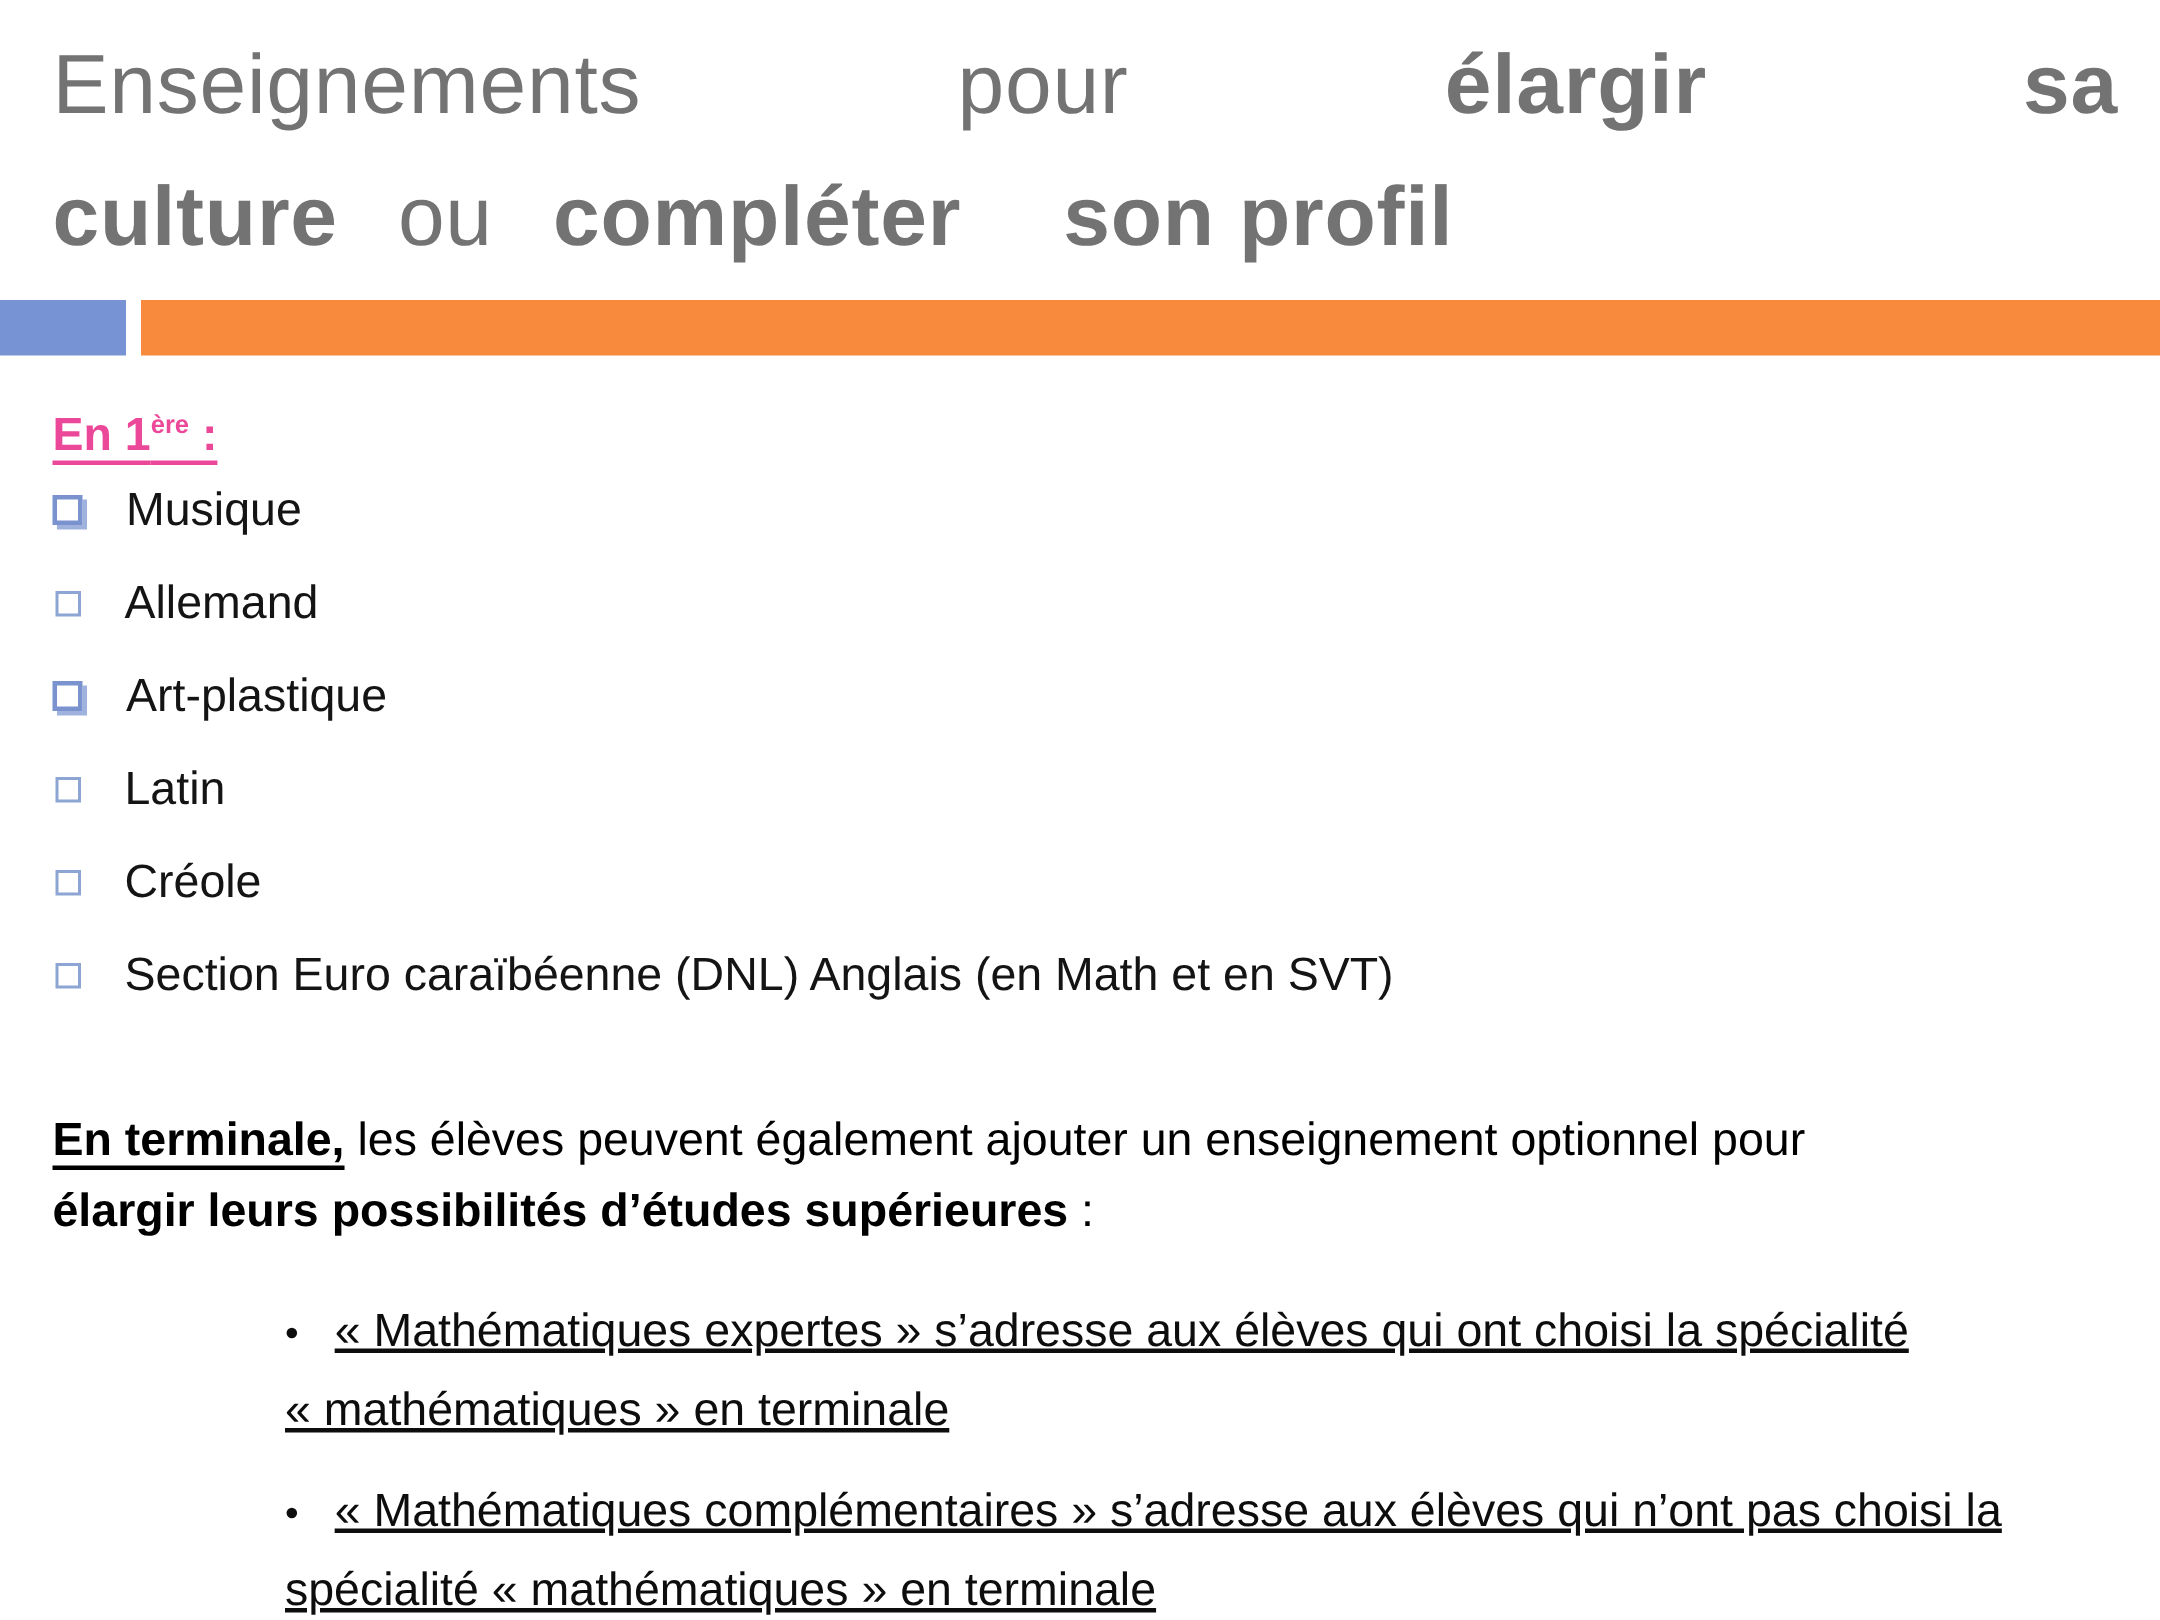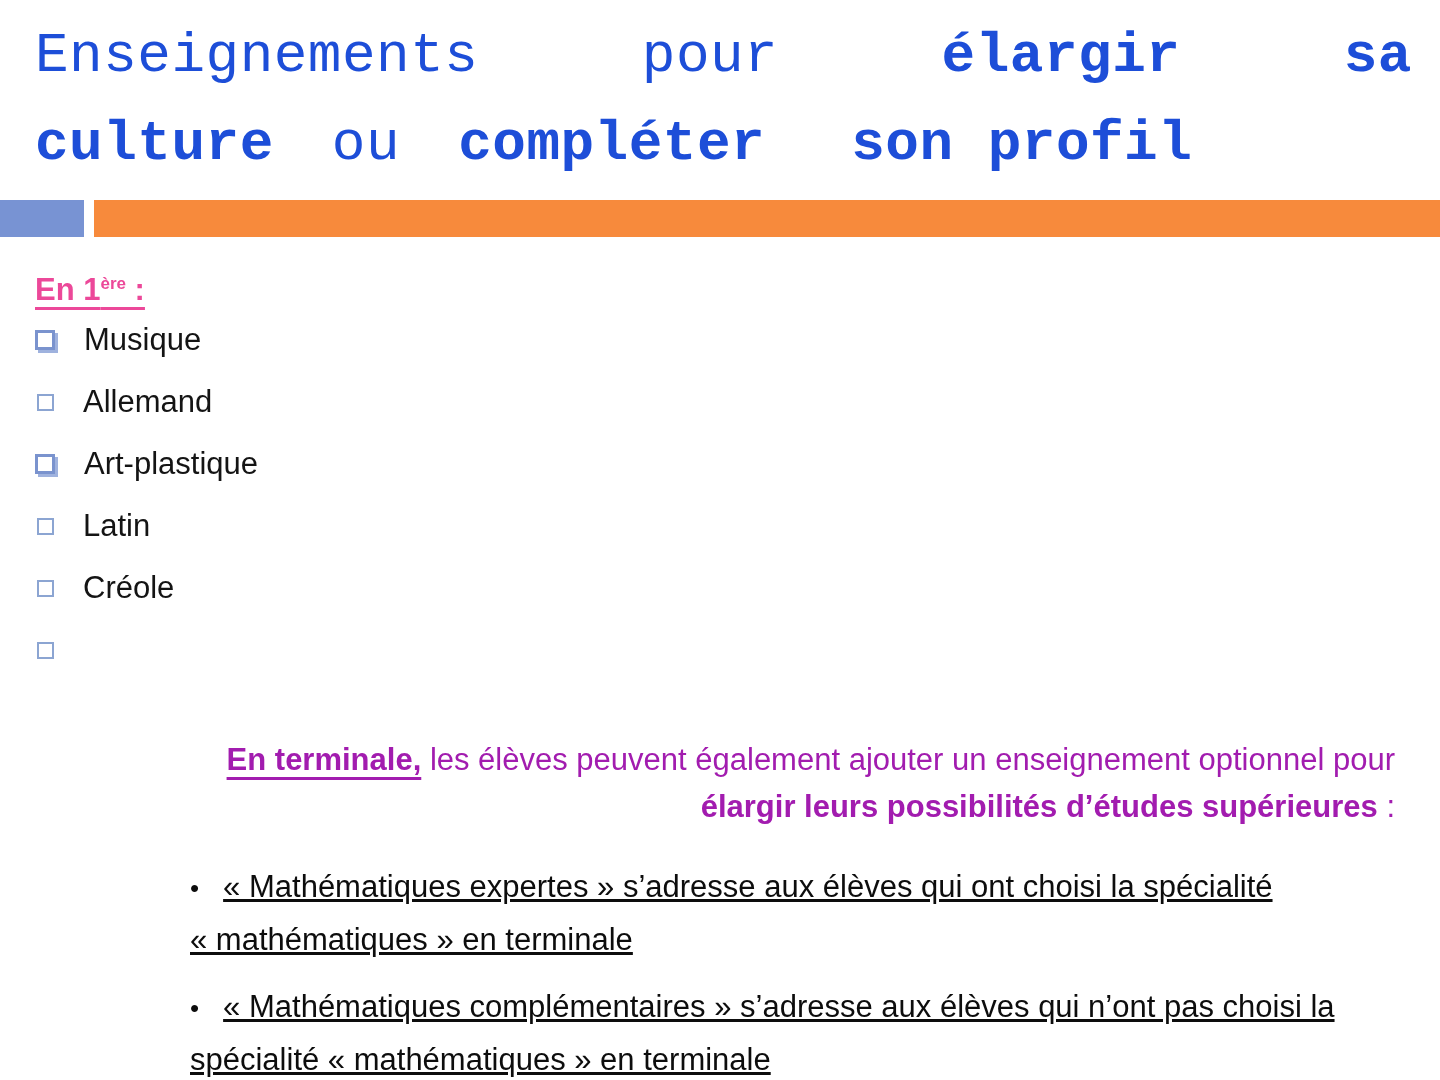--- a/index.html
+++ b/index.html
@@ -94,22 +94,21 @@
   }
 
   
   .terminale {
     position: absolute;
     left: 35px;
     top: 736px;
     width: 1360px;
     font-size: 31px;
     line-height: 47px;
-    color: #a21caf;
-    text-align: right;
+    color: #000000;
   }
   .terminale .lead {
     font-weight: 700;
     text-decoration: underline;
     text-decoration-thickness: 3px;
     text-underline-offset: 7px;
   }
 
   
   .sub-bullets {
@@ -126,21 +125,21 @@
     display: inline-block;
     margin-right: 24px;
     font-size: 26px;
   }
 </style>
 </head>
 <body>
 
 <div class="slide">
 
-  <header class="title-block" style="color: #1d4ed8; font-family: Liberation Mono, monospace;">
+  <header class="title-block" style="color: #737373;">
     <div class="title-line1">
       <span>Enseignements</span>
       <span>pour</span>
       <span class="bold">élargir</span>
       <span class="bold">sa</span>
     </div>
     <div class="title-line2">
       <span class="w bold">culture</span>
       <span class="w">ou</span>
       <span class="w bold xgap">compléter</span>
@@ -171,20 +170,21 @@
     <li>
       <span class="sq sq-flat"></span>
       <span>Latin</span>
     </li>
     <li>
       <span class="sq sq-flat"></span>
       <span>Créole</span>
     </li>
     <li>
       <span class="sq sq-flat"></span>
+      <span>Section Euro caraïbéenne (DNL) Anglais (en Math et en SVT)</span>
     </li>
   </ul>
 
   <div class="terminale">
     <div><span class="lead">En terminale,</span><span> les élèves peuvent également ajouter un enseignement optionnel pour</span></div>
     <div><span class="bold">élargir leurs possibilités d’études supérieures</span><span> :</span></div>
   </div>
 
   <div class="sub-bullets">
     <p><span class="dot">•</span><span>«&nbsp;Mathématiques expertes&nbsp;» s’adresse aux élèves qui ont choisi la spécialité «&nbsp;mathématiques&nbsp;» en terminale</span></p>

